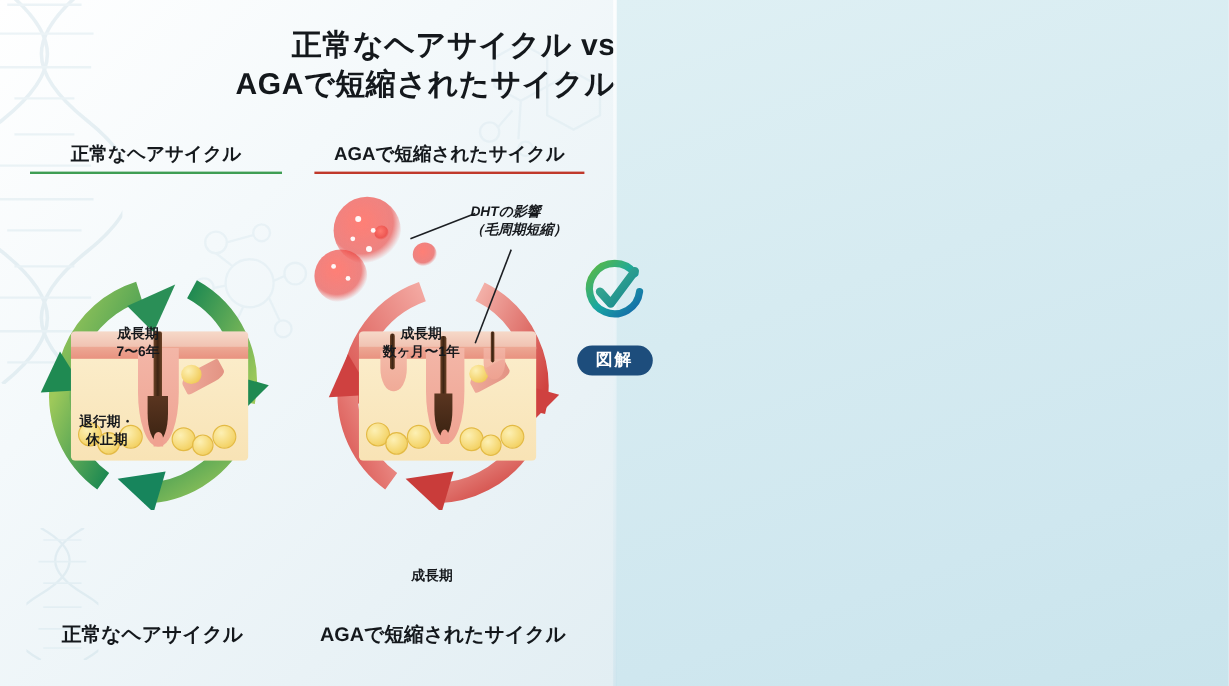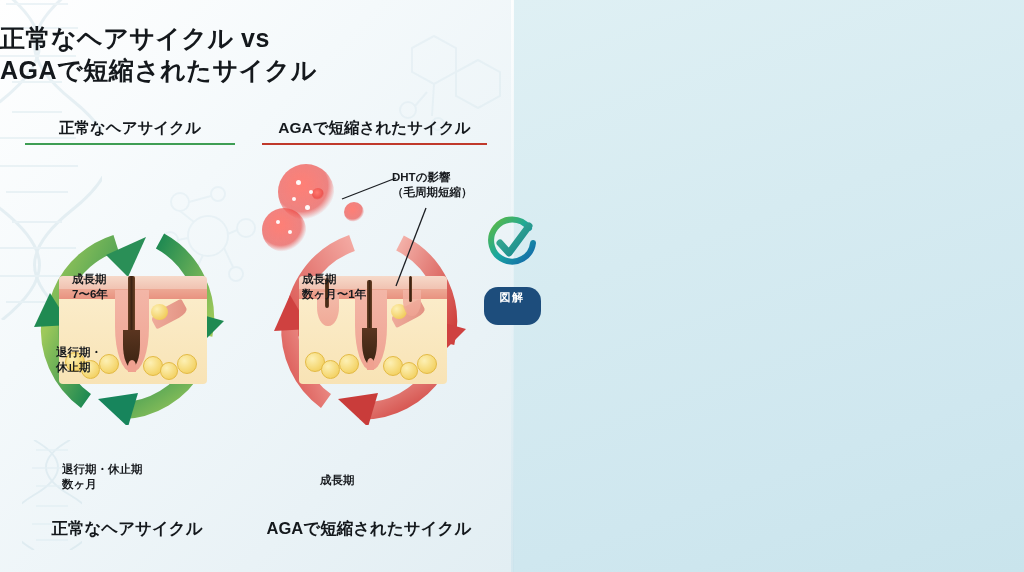--- a/index.html
+++ b/index.html
@@ -20,37 +20,37 @@
     background:linear-gradient(to bottom,rgba(255,255,255,.85),rgba(200,225,235,.55));}
 
   
   .deco{position:absolute;pointer-events:none;}
   .dna{left:-18px;top:-10px;width:120px;height:330px;opacity:.30;}
   .dna2{left:22px;top:440px;width:60px;height:110px;opacity:.30;}
   .mol-a{left:150px;top:180px;width:120px;height:120px;opacity:.22;}
   .mol-b{left:382px;top:18px;width:130px;height:130px;opacity:.20;}
 
   
-  .main-title{position:absolute;text-align:left;font-weight:bold;color:#14181c;
+  .main-title{position:absolute;text-align:right;font-weight:bold;color:#14181c;
     letter-spacing:.5px;line-height:1.28;}
   #title-left{left:0;top:22px;width:513px;font-size:25px;}
 
   .sub-head{position:absolute;font-weight:bold;font-size:15.5px;color:#15191d;
     text-align:center;padding-bottom:4px;}
   #sub-normal{left:25px;top:118px;width:210px;border-bottom:2.5px solid #3f9e54;}
   #sub-aga{left:262px;top:118px;width:225px;border-bottom:2.5px solid #c0392b;}
 
   .foot-label{position:absolute;font-weight:bold;font-size:16.5px;color:#14181c;
     text-align:center;width:230px;}
   #foot-normal{left:12px;top:518px;}
   #foot-aga{left:254px;top:518px;}
 
   
   .anno{position:absolute;font-size:11.5px;color:#16191d;font-weight:bold;line-height:1.3;}
-  .anno.center{}
+  .anno.center{text-align:center;}
 
   
   .cycle{position:absolute;width:210px;height:210px;}
   #cycle-normal{left:28px;top:215px;}
   #cycle-aga{left:268px;top:215px;}
 
   .follicle{position:absolute;width:148px;height:108px;overflow:hidden;border-radius:4px;}
   #fol-normal{left:59px;top:276px;}
   #fol-aga{left:299px;top:276px;}
 
@@ -77,21 +77,21 @@
   .dhtblob{position:absolute;border-radius:50%;
     background:radial-gradient(circle at 42% 38%,rgba(255,120,110,.95),rgba(235,60,55,.62) 55%,rgba(235,60,55,0) 72%);
     filter:blur(.4px);}
   .dhtdot{position:absolute;border-radius:50%;background:#fff;opacity:.95;}
 
   
   #center-block{position:absolute;left:396px;top:216px;width:232px;text-align:center;z-index:9;}
   #check-ring{width:54px;height:54px;margin:0 auto 6px;}
   #center-line1,#center-line2{font-weight:bold;font-size:17px;color:#14181c;line-height:1.34;}
   #zukai{display:inline-block;margin-top:7px;background:#1d4d7c;color:#fff;font-weight:bold;
-    font-size:11px;padding:3px 16px 20px;border-radius:14px;letter-spacing:1.5px;}
+    font-size:14px;padding:3px 16px 4px;border-radius:14px;letter-spacing:1.5px;}
 </style>
 </head>
 <body>
 
 <div class="stage">
 
   <div class="panel panel-left">
 
     <svg class="deco dna" viewBox="0 0 120 330">
       <g stroke="#b9d3de" stroke-width="3" fill="none">
@@ -205,24 +205,20 @@
       <div style="position:absolute;left:69px;top:84px;width:8px;height:12px;border-radius:50% 50% 0 0;background:#f0a190;"></div>
     </div>
 
     <div class="anno center" style="left:72px;top:272px;width:86px;">
       <div>成長期</div>
       <div>7〜6年</div>
     </div>
     <div class="anno center" style="left:56px;top:345px;width:66px;">
       <div>退行期・</div>
       <div>休止期</div>
-    </div>
-    <div class="anno center" style="left:62px;top:462px;width:135px;">
-      <div>退行期・休止期</div>
-      <div>数ヶ月</div>
     </div>
 
     <svg class="cycle" id="cycle-aga" viewBox="0 0 210 210">
       <defs>
         <linearGradient id="gRedA" x1="0" y1="1" x2="1" y2="0">
           <stop offset="0%" stop-color="#d9534f"></stop>
             <stop offset="100%" stop-color="#f3a8a1"></stop>
         </linearGradient>
         <linearGradient id="gRedB" x1="0" y1="0" x2="1" y2="1">
           <stop offset="0%" stop-color="#f3b0a8"></stop>
@@ -269,21 +265,21 @@
       <div class="dhtdot" style="left:309px;top:190px;width:4px;height:4px;"></div>
       <div class="dhtdot" style="left:292px;top:197px;width:4px;height:4px;"></div>
       <div class="dhtdot" style="left:305px;top:205px;width:5px;height:5px;"></div>
       <div class="dhtdot" style="left:276px;top:220px;width:4px;height:4px;"></div>
       <div class="dhtdot" style="left:288px;top:230px;width:4px;height:4px;"></div>
     </div>
 
     <svg class="deco" style="left:340px;top:175px;width:60px;height:28px;opacity:1;" viewBox="0 0 60 28">
       <line x1="2" y1="24" x2="56" y2="3" stroke="#1c1f23" stroke-width="1.3"></line>
     </svg>
-    <div class="anno" style="left:392px;top:170px;width:120px;">
+    <div class="anno" style="left:392px;top:170px;width:120px;font-style:italic;">
       <div>DHTの影響</div>
       <div>（毛周期短縮）</div>
     </div>
     <svg class="deco" style="left:392px;top:206px;width:40px;height:84px;opacity:1;" viewBox="0 0 40 84">
       <line x1="34" y1="2" x2="4" y2="80" stroke="#1c1f23" stroke-width="1.3"></line>
     </svg>
 
     <div class="anno center" style="left:302px;top:272px;width:98px;">
       <div>成長期</div>
       <div>数ヶ月〜1年</div>

